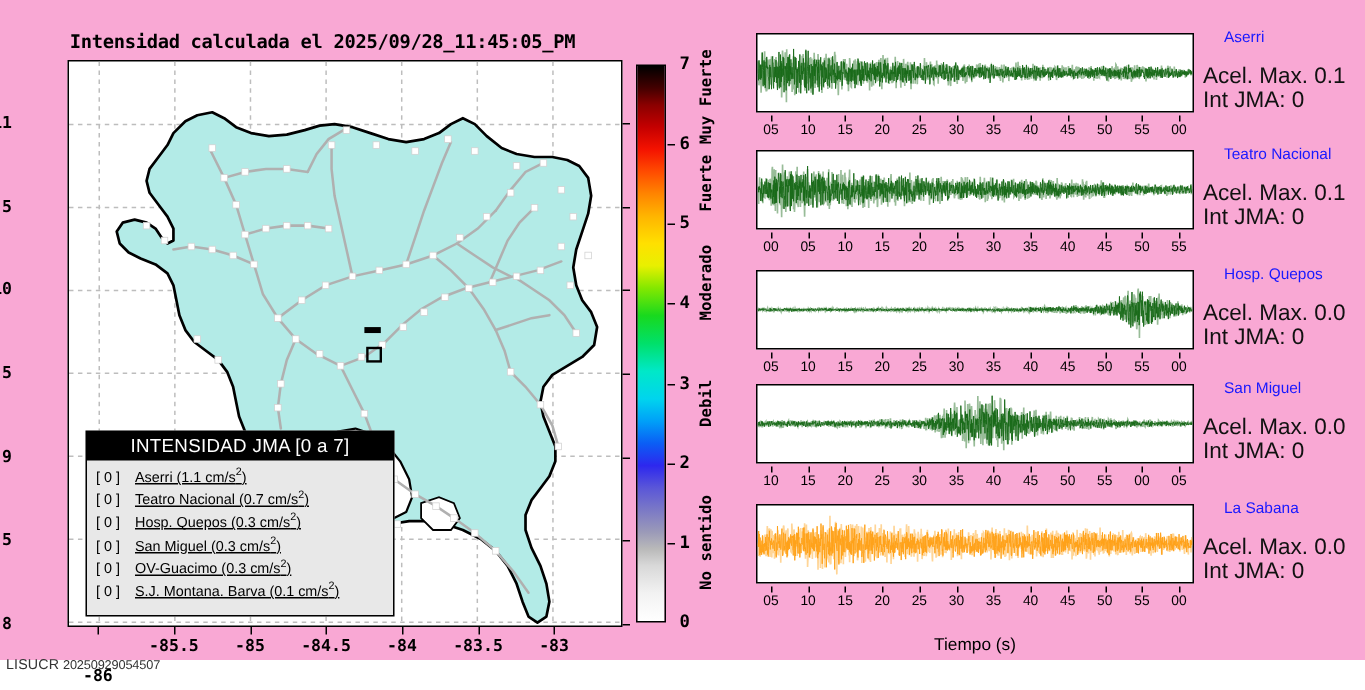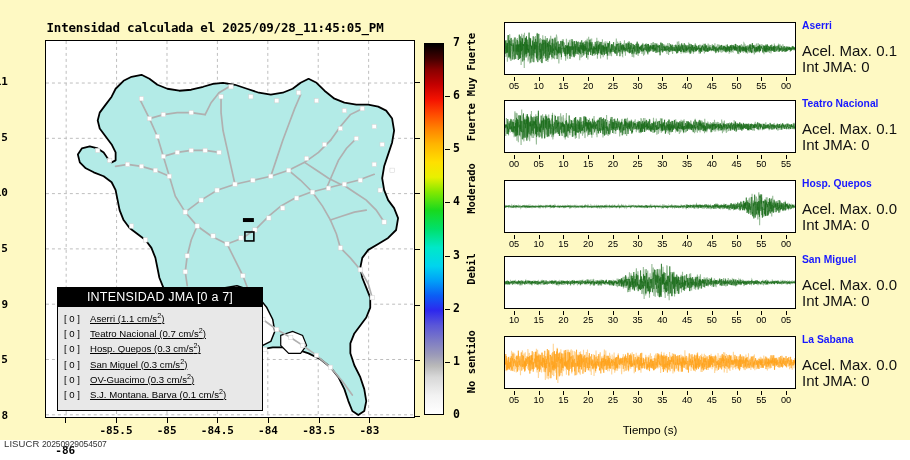--- a/index.html
+++ b/index.html
@@ -3,21 +3,21 @@
 <meta charset="utf-8">
 <style>
   * { box-sizing: border-box; }
   html, body {
     margin: 0; padding: 0;
     width: 910px; height: 460px;
     background: #ffffff;
     font-family: "Liberation Sans", sans-serif;
     overflow: hidden;
   }
-  #root { position: relative; width: 910px; height: 440px; background: #fef9c3; }
+  #root { position: relative; width: 910px; height: 440px; background: #f9a8d4; }
 
   
   #map-panel { position: absolute; left: 0; top: 0; width: 470px; height: 460px; }
 
   #map-title {
     position: absolute; left: 0; top: 20px; width: 430px;
     text-align: center;
     font-family: "DejaVu Sans Mono", monospace;
     font-weight: bold;
     font-size: 12.5px;
@@ -141,22 +141,22 @@
   }
   .trace-frame svg { display: block; width: 100%; height: 100%; }
   .axis-row { position: absolute; left: 12px; width: 292px; height: 16px; }
   .axis-tick { position: absolute; top: 0; width: 1px; height: 4px; background: #000; }
   .axis-lab {
     position: absolute; top: 4px;
     font-size: 9.2px; color: #000;
     width: 24px; margin-left: -12px; text-align: center;
   }
   .st-name {
-    position: absolute; left: 310px;
-    font-size: 10.3px; font-weight: bold; color: #1818ff;
+    position: absolute; left: 324px;
+    font-size: 10.3px; font-weight: normal; color: #1818ff;
     white-space: nowrap;
   }
   .st-meta {
     position: absolute; left: 310px;
     font-size: 15px; color: #111;
     white-space: nowrap;
   }
   #tiempo-label {
     position: absolute; left: 12px; top: 424px;
     width: 292px; text-align: center;

